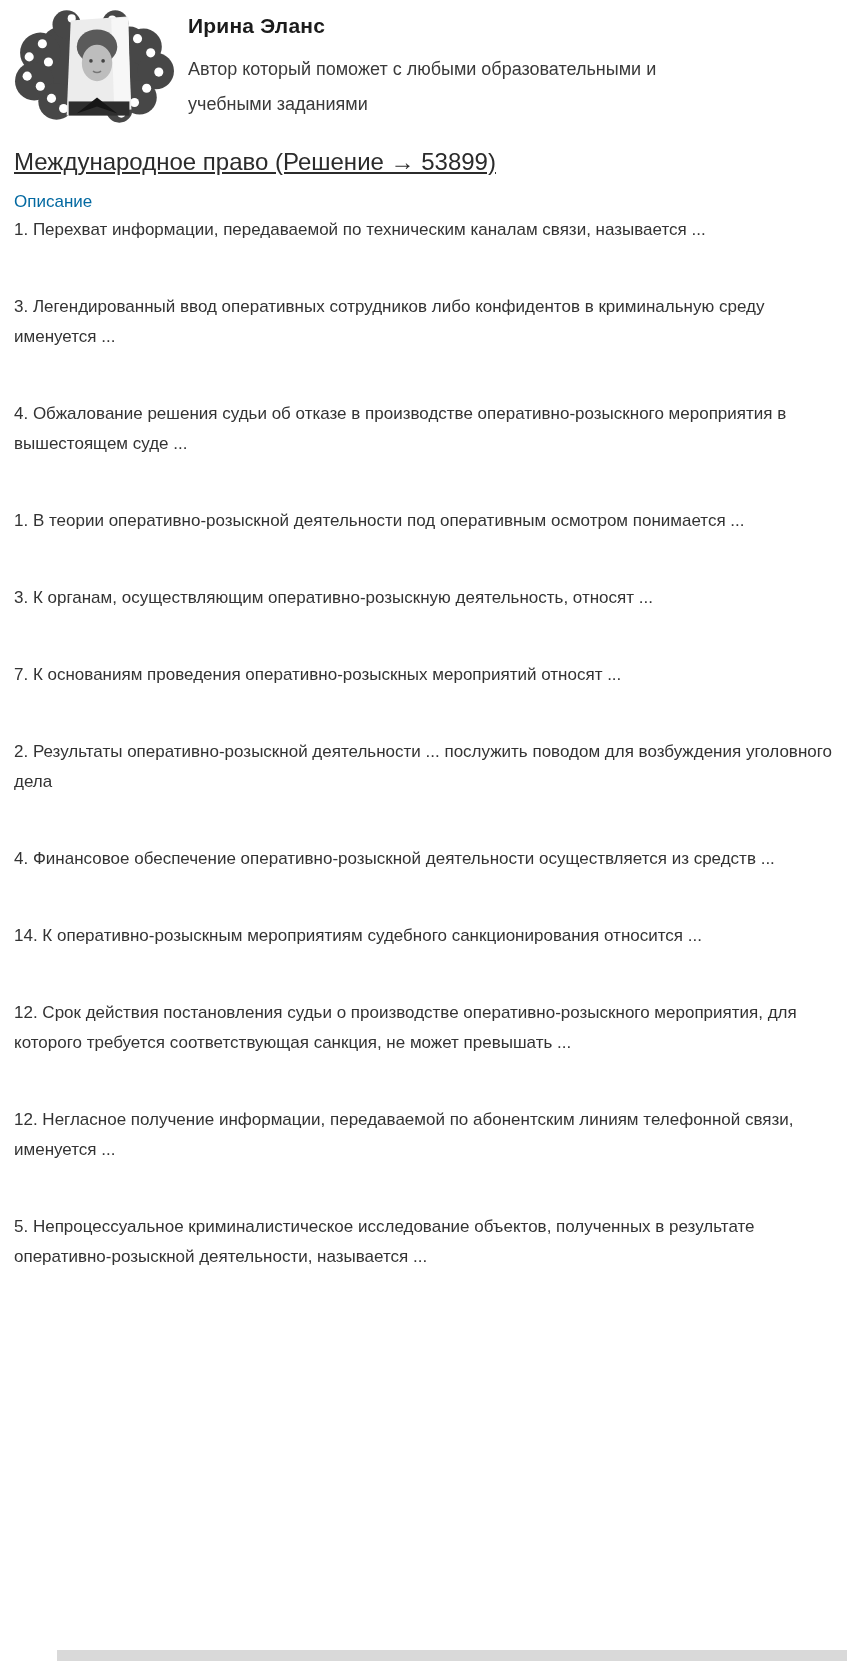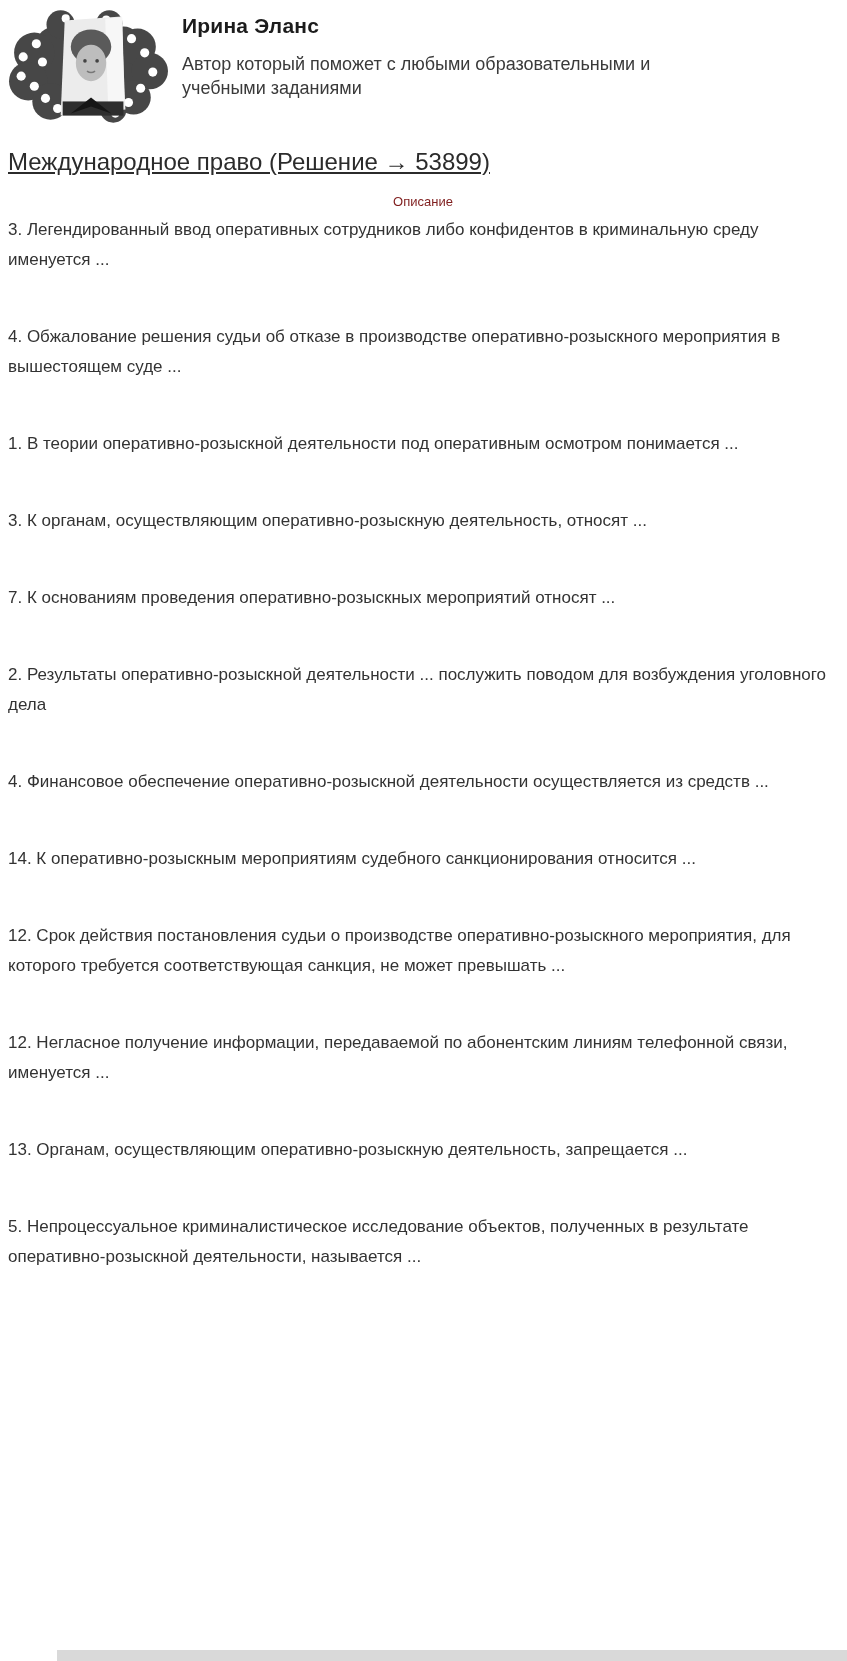--- a/index.html
+++ b/index.html
@@ -5,43 +5,43 @@
   * { box-sizing: border-box; }
   html, body {
     margin: 0; padding: 0;
     width: 847px; height: 1661px;
     background: #ffffff;
     font-family: "Liberation Sans", "DejaVu Sans", sans-serif;
     color: #333333;
     overflow: hidden;
     position: relative;
   }
-  .page { padding: 8px 9px 0 8px; }
+  .page { padding: 8px 9px 0 8px; margin-left: 6px; }
 
   
   .author-card { display: flex; align-items: flex-start; gap: 12px; }
   .avatar-wrap { width: 162px; height: 116px; flex: 0 0 auto; }
   .author-meta { padding-top: 4px; }
   .author-name {
     font-size: 21px; font-weight: bold; color: #1c1c1c;
     margin: 2px 0 14px 0; letter-spacing: 0.2px;
   }
   .author-tagline {
-    font-size: 18px; line-height: 24px; color: #3a3a3a;
+    font-size: 18px; line-height: 35px; color: #3a3a3a;
     max-width: 548px;
   }
 
   
   .doc-title {
     font-size: 24px; font-weight: 400; color: #2b2b2b;
     margin: 24px 0 13px 0;
     text-decoration: underline;
   }
   .section-label {
-    font-size: 13px; line-height: 26px; color: #7f1d1d; margin: 0; text-align: center;
+    font-size: 17px; line-height: 26px; color: #0369a1; margin: 0;
   }
   .question {
     font-size: 17px; line-height: 30px; color: #333333;
     margin: 0 0 47px 0;
   }
   .question:last-child { margin-bottom: 0; }
 
   
   .bottom-cut-bar {
     position: absolute;
@@ -106,29 +106,29 @@
       <div class="author-name">Ирина Эланс</div>
       <div class="author-tagline">Автор который поможет с любыми образовательными и учебными заданиями</div>
     </div>
   </div>
 
   <h1 class="doc-title">Международное право (Решение → 53899)</h1>
 
   <p class="section-label">Описание</p>
 
   <div>
+    <p class="question">1. Перехват информации, передаваемой по техническим каналам связи, называется ...</p>
     <p class="question">3. Легендированный ввод оперативных сотрудников либо конфидентов в криминальную среду именуется ...</p>
     <p class="question">4. Обжалование решения судьи об отказе в производстве оперативно-розыскного мероприятия в вышестоящем суде ...</p>
     <p class="question">1. В теории оперативно-розыскной деятельности под оперативным осмотром понимается ...</p>
     <p class="question">3. К органам, осуществляющим оперативно-розыскную деятельность, относят ...</p>
     <p class="question">7. К основаниям проведения оперативно-розыскных мероприятий относят ...</p>
     <p class="question">2. Результаты оперативно-розыскной деятельности ... послужить поводом для возбуждения уголовного дела</p>
     <p class="question">4. Финансовое обеспечение оперативно-розыскной деятельности осуществляется из средств ...</p>
     <p class="question">14. К оперативно-розыскным мероприятиям судебного санкционирования относится ...</p>
     <p class="question">12. Срок действия постановления судьи о производстве оперативно-розыскного мероприятия, для которого требуется соответствующая санкция, не может превышать ...</p>
     <p class="question">12. Негласное получение информации, передаваемой по абонентским линиям телефонной связи, именуется ...</p>
-    <p class="question">13. Органам, осуществляющим оперативно-розыскную деятельность, запрещается ...</p>
     <p class="question">5. Непроцессуальное криминалистическое исследование объектов, полученных в результате оперативно-розыскной деятельности, называется ...</p>
   </div>
 
 </div>
 
 <div class="bottom-cut-bar"></div>
 
 </body></html>

